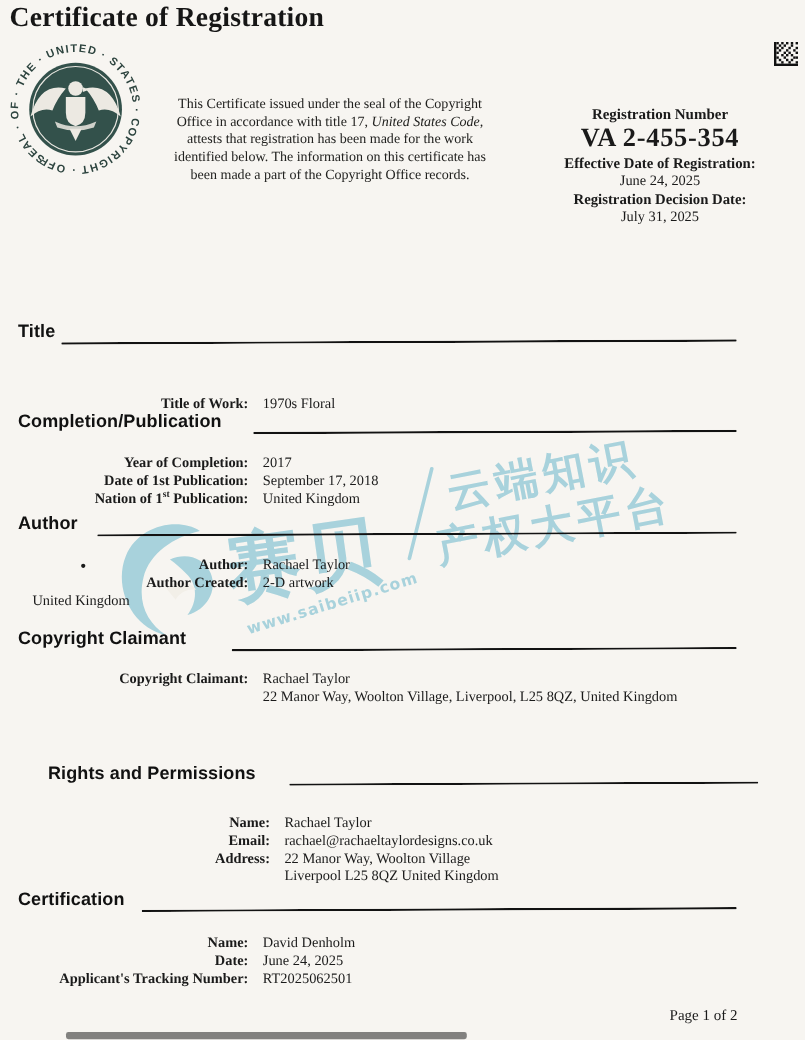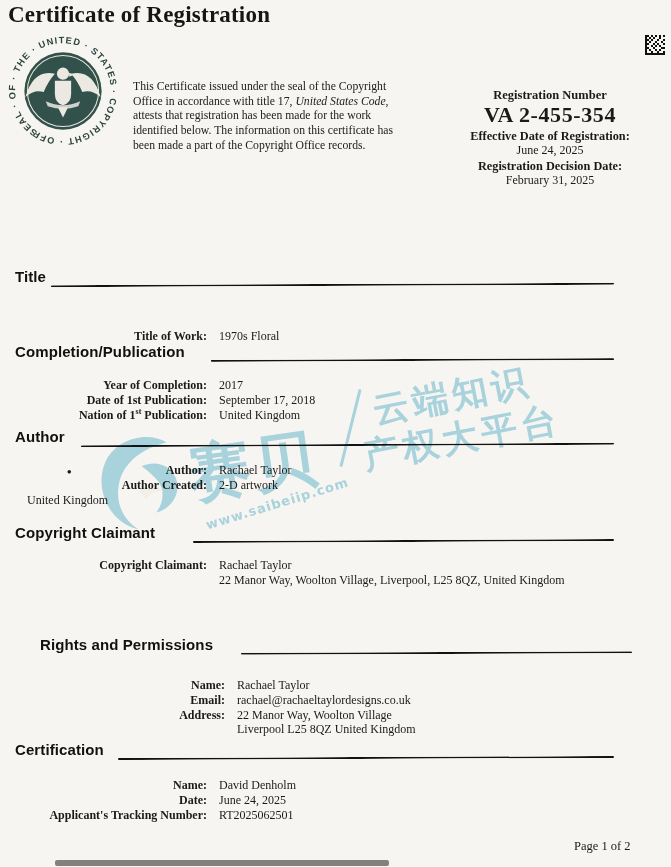--- a/index.html
+++ b/index.html
@@ -14,21 +14,21 @@
   
   .doc-title{
     position:absolute;left:8px;top:2px;
     font-size:23px;font-weight:600;letter-spacing:.2px;
     font-family:"Liberation Serif","DejaVu Serif",serif;
     color:#161616;
   }
   .seal{position:absolute;left:2px;top:30px;width:122px;height:122px;}
   .cert-paragraph{
     position:absolute;left:133px;top:80px;width:284px;
-    font-size:11.7px;line-height:14.7px;color:#21211f;
+    font-size:11.7px;line-height:14.7px;color:#21211f;text-align:center;
   }
   .cert-paragraph em{font-style:italic;}
   .reg-block{position:absolute;left:437px;top:88px;width:226px;text-align:center;}
   .reg-label{font-weight:bold;font-size:12.5px;line-height:14px;}
   .reg-number{font-weight:bold;font-size:22px;line-height:24px;letter-spacing:.6px;margin:1px 0 3px;}
   .reg-sub-label{font-weight:bold;font-size:12.3px;line-height:13.5px;margin-top:3px;}
   .reg-sub-value{font-size:12px;line-height:13.5px;}
   .barcode{position:absolute;left:644px;top:34px;width:22px;height:22px;}
   
   .section{position:absolute;width:599px;left:15px;}
@@ -50,21 +50,21 @@
   .bullet{position:absolute;left:52px;top:1px;font-weight:bold;font-size:13px;}
   
   #sec-title{top:268px;}        #sec-title .rule{left:36px;}        #sec-title .rows{top:37px;margin-top:24px;}
   #sec-completion{top:343px;}   #sec-completion .rule{left:196px;}  #sec-completion .rows{top:35px;}
   #sec-author{top:428px;}       #sec-author .rule{left:66px;}       #sec-author .rows{top:35px;}
   #sec-claimant{top:524px;}     #sec-claimant .rule{left:178px;}    #sec-claimant .rows{top:34px;}
   #sec-rights{top:636px;left:40px;width:592px;} #sec-rights .rule{left:201px;} #sec-rights .rows{top:42px;}
   #sec-rights .lbl{width:185px;}
   #sec-certification{top:741px;} #sec-certification .rule{left:103px;} #sec-certification .rows{top:37px;}
   
-  .page-number{position:absolute;left:574px;top:839px;font-size:12.5px;}
+  .page-number{position:absolute;left:558px;top:839px;font-size:12.5px;}
   .scan-bar{position:absolute;left:55px;top:860px;width:334px;height:6px;background:#333;opacity:.6;border-radius:2px;}
   
   .watermark{
     position:absolute;left:0;top:0;width:671px;height:867px;
     pointer-events:none;mix-blend-mode:multiply;opacity:.62;
   }
   .wm{position:absolute;color:#7cc5db;font-family:"DejaVu Sans","Liberation Sans",sans-serif;}
   .wm-logo{left:98px;top:432px;width:92px;height:102px;transform:rotate(-8deg);}
   .wm-brand{left:188px;top:424px;font-size:62px;font-weight:bold;transform:rotate(-8deg);letter-spacing:4px;}
   .wm-url{left:203px;top:496px;font-size:13px;font-weight:bold;transform:rotate(-17deg);letter-spacing:1px;}
@@ -118,21 +118,21 @@
   <div class="cert-paragraph">
     <span>This Certificate issued under the seal of the Copyright Office in accordance with title 17, </span><em>United States Code,</em><span> attests that registration has been made for the work identified below. The information on this certificate has been made a part of the Copyright Office records.</span>
   </div>
 
   <div class="reg-block">
     <div class="reg-label">Registration Number</div>
     <div class="reg-number">VA 2-455-354</div>
     <div class="reg-sub-label">Effective Date of Registration:</div>
     <div class="reg-sub-value">June 24, 2025</div>
     <div class="reg-sub-label">Registration Decision Date:</div>
-    <div class="reg-sub-value">February 31, 2025</div>
+    <div class="reg-sub-value">July 31, 2025</div>
   </div>
 
   <svg class="barcode" viewBox="0 0 22 22">
     <rect width="22" height="22" fill="#f7f5f1"></rect>
     <rect x="1" y="1" width="2" height="20" fill="#111"></rect>
     <rect x="1" y="19" width="20" height="2" fill="#111"></rect>
     <g fill="#111">
       <rect x="3" y="1" width="2" height="2"></rect>
         <rect x="7" y="1" width="2" height="2"></rect>
         <rect x="11" y="1" width="2" height="2"></rect>

